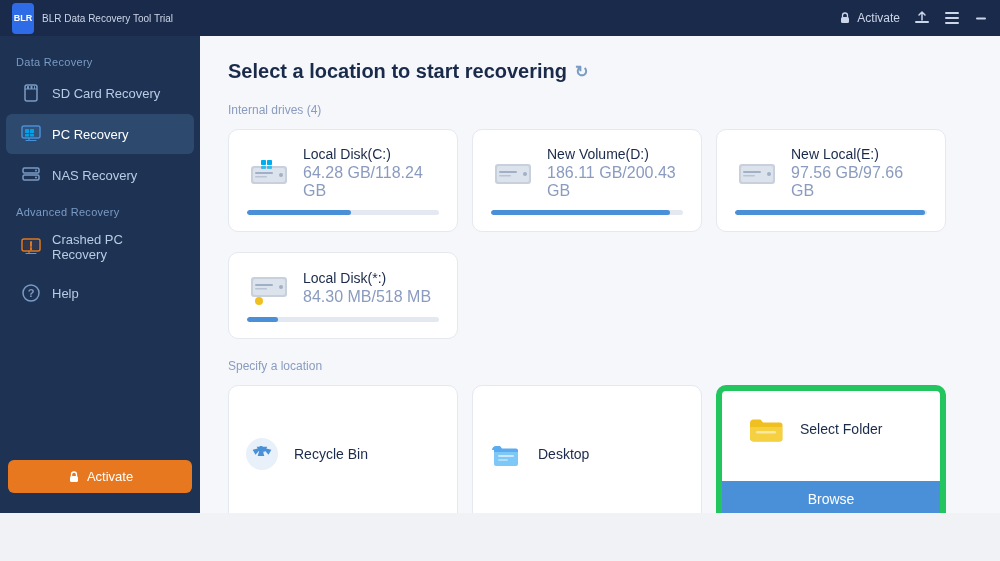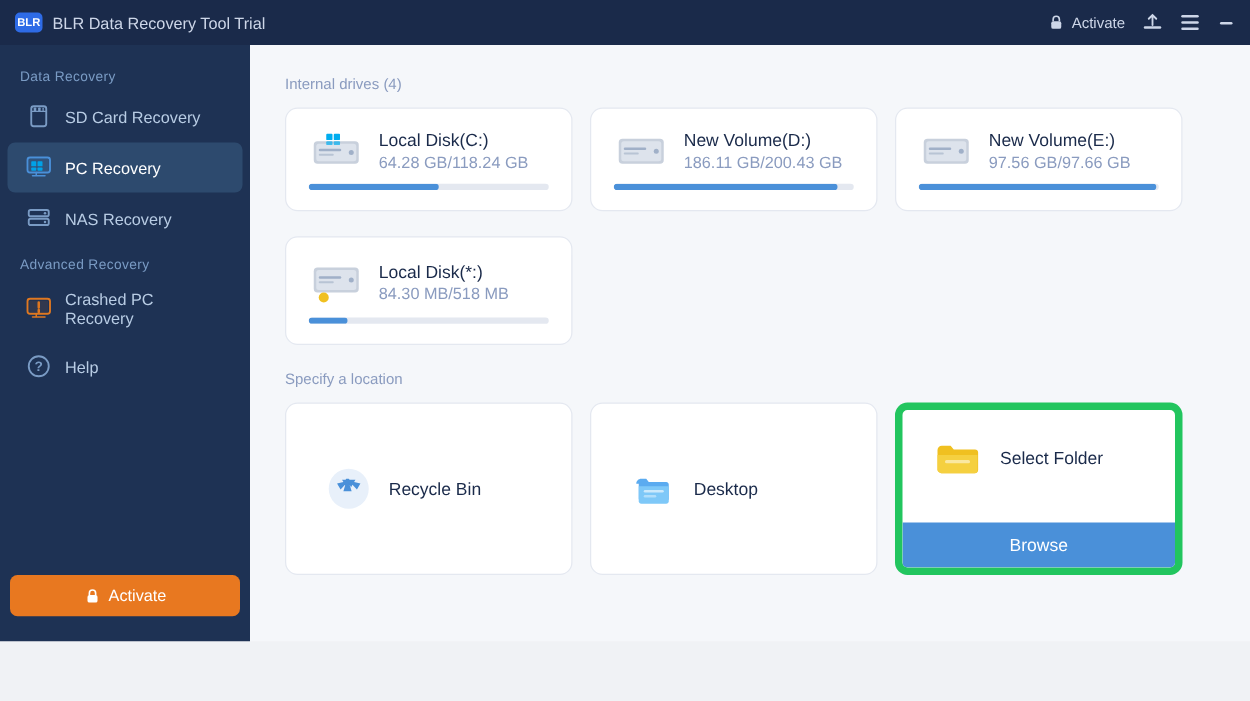--- a/index.html
+++ b/index.html
@@ -8,28 +8,28 @@
     
     .titlebar {
       background: #1a2a4a;
       height: 36px;
       display: flex;
       align-items: center;
       padding: 0 12px;
       color: white;
     }
     .titlebar-logo {
-      width: 22px; height: 16px;
+      width: 22px; height: 31px;
       background: #2e6be6;
       border-radius: 4px;
       display: flex; align-items: center; justify-content: center;
       font-size: 9px; font-weight: bold; color: white;
       margin-right: 8px;
     }
-    .titlebar-title { font-size: 13px; color: #cdd6e8; flex: 1; }
+    .titlebar-title { font-size: 10px; color: #cdd6e8; flex: 1; }
     .titlebar-actions { display: flex; align-items: center; gap: 14px; }
     .titlebar-activate { display: flex; align-items: center; gap: 5px; font-size: 12px; color: #cdd6e8; cursor: pointer; }
     .titlebar-icon { font-size: 14px; color: #cdd6e8; cursor: pointer; }
 
     
     .app-body { display: flex; height: 477px; }
 
     
     .sidebar {
       width: 200px;
@@ -106,21 +106,21 @@
       border-radius: 10px;
       border: 1px solid #e4e8f0;
       padding: 16px 18px;
       width: 230px;
       cursor: pointer;
       transition: box-shadow 0.2s;
     }
     .drive-card-inner { display: flex; align-items: center; gap: 12px; margin-bottom: 10px; }
     .drive-icon-wrap { flex-shrink: 0; position: relative; }
     .drive-info .drive-name { font-size: 14px; font-weight: 500; color: #1a2a4a; }
-    .drive-info .drive-size { font-size: 13px; color: #8a9bbf; margin-top: 2px; }
+    .drive-info .drive-size { font-size: 16px; color: #8a9bbf; margin-top: 2px; }
     .progress-bar-bg {
       height: 5px;
       background: #e4e8f0;
       border-radius: 3px;
       overflow: hidden;
     }
     .progress-bar-fill {
       height: 100%;
       border-radius: 3px;
       background: #4a90d9;
@@ -129,21 +129,21 @@
     
     .location-grid {
       display: flex;
       gap: 14px;
       flex-wrap: wrap;
     }
     .location-card {
       background: white;
       border-radius: 10px;
       border: 1px solid #e4e8f0;
-      padding: 20px 32px;
+      padding: 20px 15px;
       width: 230px;
       cursor: pointer;
       display: flex;
       align-items: center;
       gap: 14px;
       font-size: 14px;
       font-weight: 500;
       color: #1a2a4a;
       transition: box-shadow 0.2s;
     }
@@ -276,20 +276,24 @@
         <svg width="14" height="14" viewBox="0 0 14 14">
           <rect x="3" y="6" width="8" height="6" rx="1.5" fill="white"></rect>
           <path d="M4.5 6V4.5a2.5 2.5 0 0 1 5 0V6" stroke="white" stroke-width="1.3" fill="none"></path>
         </svg>
         <span>Activate</span>
       </button>
     </div>
   </div>
 
   <div class="main-content">
+    <div class="page-title">
+      <span>Select a location to start recovering</span>
+      <span class="refresh-icon">↻</span>
+    </div>
 
     <div class="section-label">Internal drives (4)</div>
     <div class="drives-grid">
 
       <div class="drive-card">
         <div class="drive-card-inner">
           <div class="drive-icon-wrap">
             <svg width="44" height="34" viewBox="0 0 44 34">
               <rect x="4" y="10" width="36" height="18" rx="3" fill="#c8d0dc"></rect>
               <rect x="6" y="12" width="32" height="14" rx="2" fill="#dde3ec"></rect>
@@ -339,21 +343,21 @@
           <div class="drive-icon-wrap">
             <svg width="44" height="34" viewBox="0 0 44 34">
               <rect x="4" y="8" width="36" height="20" rx="3" fill="#c8d0dc"></rect>
               <rect x="6" y="10" width="32" height="16" rx="2" fill="#dde3ec"></rect>
               <circle cx="34" cy="18" r="2" fill="#a0b0c8"></circle>
               <rect x="8" y="15" width="18" height="2" rx="1" fill="#a0b0c8"></rect>
               <rect x="8" y="19" width="12" height="1.5" rx="0.7" fill="#b8c4d4"></rect>
             </svg>
           </div>
           <div class="drive-info">
-            <div class="drive-name">New Volume(E:)</div>
+            <div class="drive-name">New Local(E:)</div>
             <div class="drive-size">97.56 GB/97.66 GB</div>
           </div>
         </div>
         <div class="progress-bar-bg">
           <div class="progress-bar-fill" style="width:99%"></div>
         </div>
       </div>
     </div>
 
     <div class="drives-grid" style="margin-bottom:20px;">

